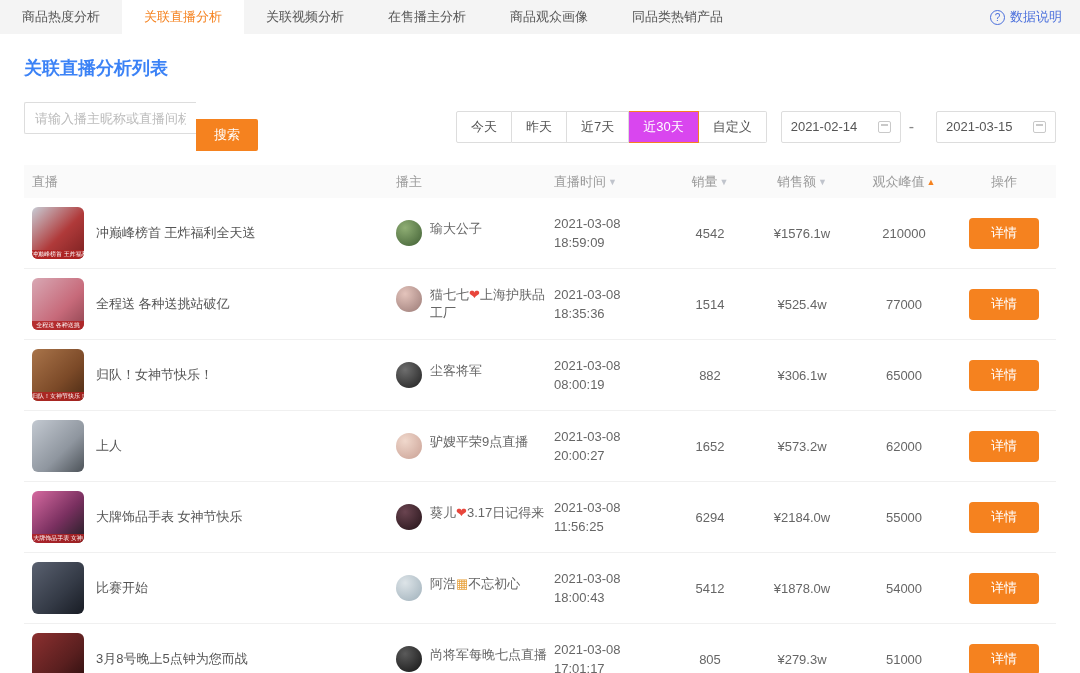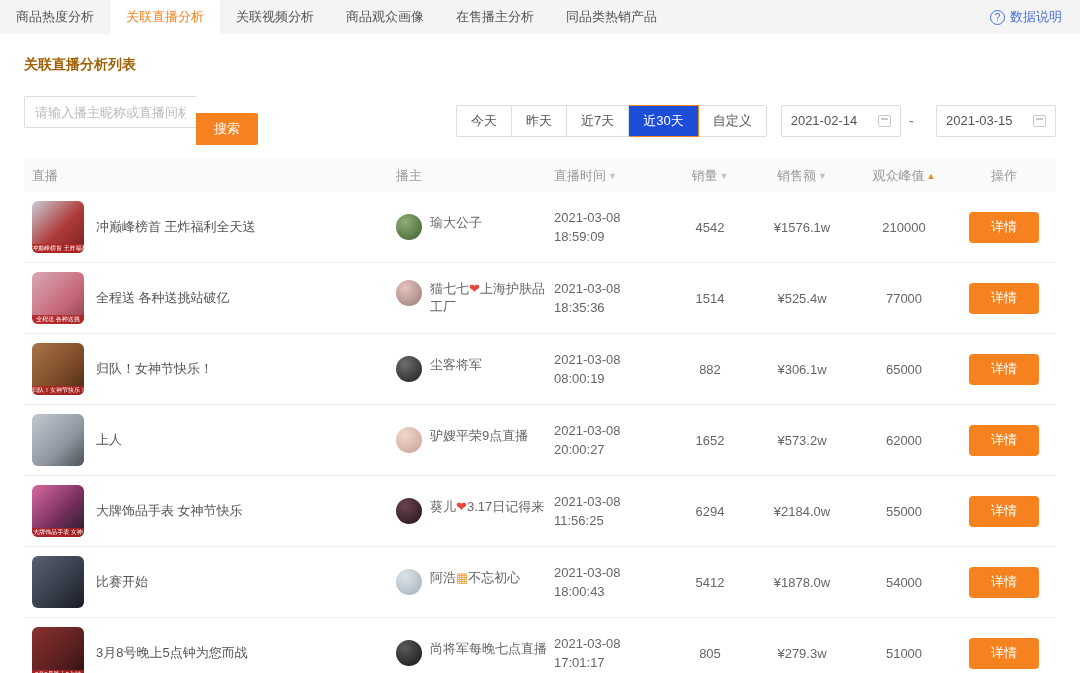--- a/index.html
+++ b/index.html
@@ -1,41 +1,41 @@
 <!DOCTYPE html>
 <html><head>
 <meta charset="utf-8">
 <style>
   * { margin:0; padding:0; box-sizing:border-box; }
   html,body { width:1080px; height:673px; overflow:hidden; }
   body { font-family:"Liberation Sans","DejaVu Sans",sans-serif; background:#fff; color:#555; }
 
   
   .tabbar { height:34px; background:#f4f4f4; display:flex; align-items:stretch; position:relative; }
-  .tab { padding:0 16px; line-height:34px; font-size:13px; color:#555; cursor:pointer; white-space:nowrap; }
+  .tab { padding:0 22px; line-height:34px; font-size:13px; color:#555; cursor:pointer; white-space:nowrap; }
   .tab.active { background:#fff; color:#f5821f; }
   .help-link { position:absolute; right:18px; top:0; height:34px; display:flex; align-items:center; gap:5px; color:#4a6fdc; font-size:13px; cursor:pointer; }
   .qicon { width:15px; height:15px; border:1px solid #4a6fdc; border-radius:50%; font-size:10px; line-height:13px; text-align:center; color:#4a6fdc; }
 
   
   .content { background:#fff; padding:0 24px; }
-  .section-title { padding-top:22px; font-size:14px; font-weight:700; color:#a16207; }
+  .section-title { padding-top:22px; font-size:18px; font-weight:700; color:#3b82f6; }
 
   .toolbar { margin-top:22px; display:flex; align-items:center; justify-content:space-between; }
   .searchbox { display:flex; }
   .searchbox input { width:172px; height:32px; border:1px solid #ddd; border-right:none; border-radius:2px 0 0 2px; padding:0 10px; font-size:13px; color:#333; outline:none; font-family:inherit; }
   .searchbox input::placeholder { color:#bbb; }
   .search-btn { height:32px; padding:0 18px; background:#f5821f; color:#fff; border:none; border-radius:0 2px 2px 0; font-size:13px; cursor:pointer; font-family:inherit;margin-top:17px; }
 
   .filters { display:flex; align-items:center; }
   .range-group { display:flex;align-items:center; }
   .range-btn { height:32px; padding:0 14px; background:#fff; border:1px solid #ddd; border-left:none; font-size:13px; color:#555; line-height:30px; cursor:pointer; white-space:nowrap; }
   .range-btn:first-child { border-left:1px solid #ddd; border-radius:2px 0 0 2px; }
   .range-btn:last-child { border-radius:0 2px 2px 0; }
-  .range-btn.active { background:#1d4ed8; border-color:#f5821f; color:#fff; }
+  .range-btn.active { background:#d946ef; border-color:#f5821f; color:#fff; }
   .datebox { margin-left:14px; width:120px; height:32px; border:1px solid #ddd; border-radius:2px; display:flex; align-items:center; justify-content:space-between; padding:0 9px; font-size:13px; color:#555; cursor:pointer; background:#fff; }
   .cal { width:13px; height:12px; border:1px solid #c9c9c9; border-radius:2px; position:relative; }
   .cal::before { content:""; position:absolute; left:2px; right:2px; top:2px; height:2px; background:#c9c9c9; }
   .date-sep { margin:0 8px; color:#888; }
 
   
   .table { margin-top:14px; }
   .thead { display:flex; align-items:center; height:33px; background:#fafafa; font-size:13px; color:#999; }
   .trow { display:flex; align-items:center; height:71px; border-bottom:1px solid #f0f0f0; font-size:13px; color:#666; }
 
@@ -84,22 +84,22 @@
 
   .bottom-strip { height:9px; background:#f4f4f4; }
 </style>
 </head>
 <body>
 
 <div class="tabbar">
   <div class="tab">商品热度分析</div>
   <div class="tab active">关联直播分析</div>
   <div class="tab">关联视频分析</div>
+  <div class="tab">在售播主分析</div>
   <div class="tab">商品观众画像</div>
-  <div class="tab">在售播主分析</div>
   <div class="tab">同品类热销产品</div>
   <div class="help-link">
     <span class="qicon">?</span>
     <span>数据说明</span>
   </div>
 </div>
 
 <div class="content">
   <div class="section-title">关联直播分析列表</div>
 

